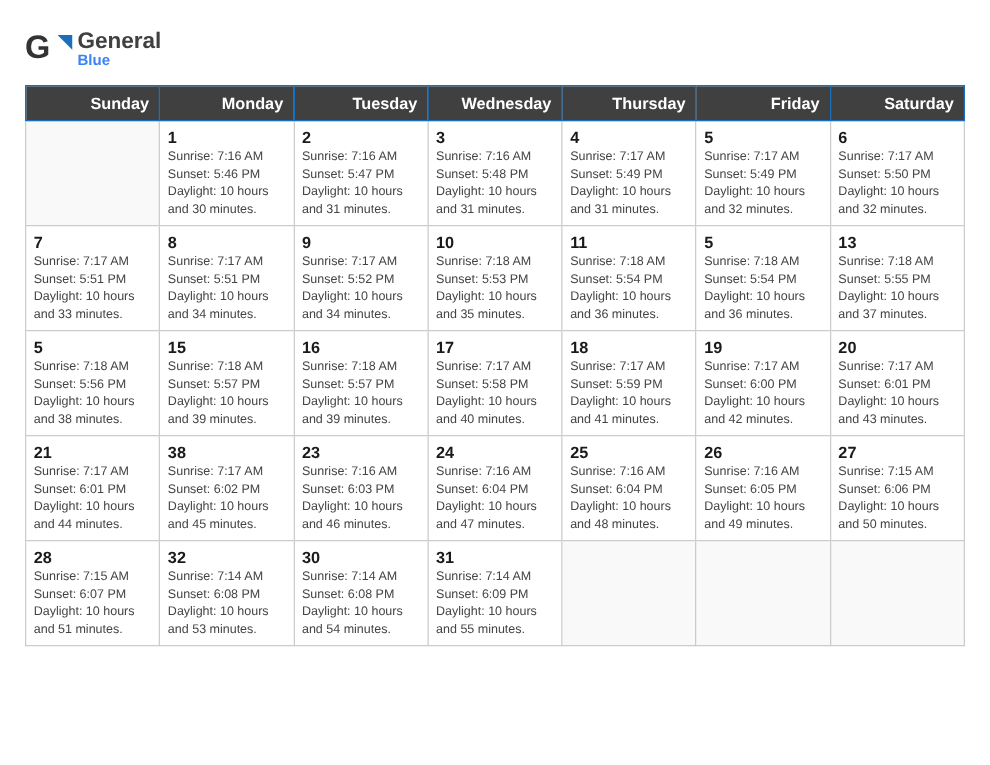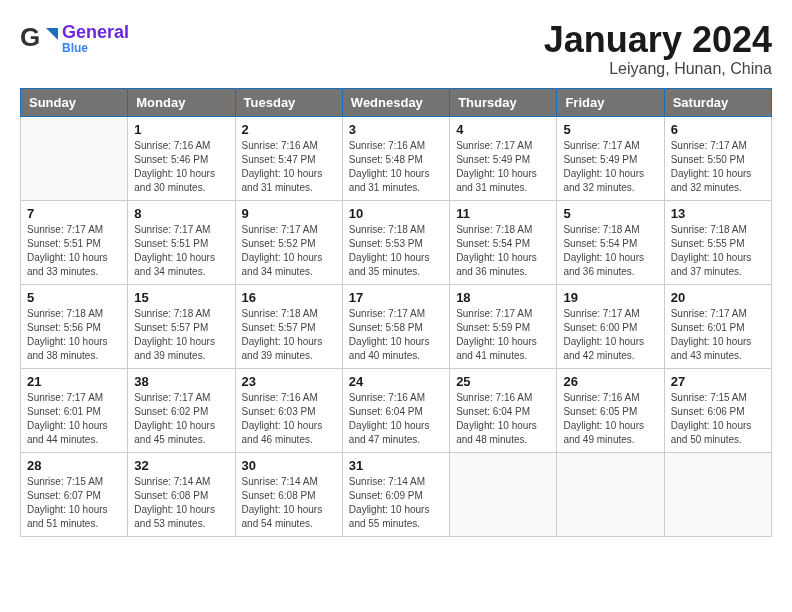--- a/index.html
+++ b/index.html
@@ -33,26 +33,26 @@
     .location-title {
       font-size: 16px;
       color: #444;
     }
     .calendar {
       width: 100%;
       border-collapse: collapse;
       border: 1px solid #ccc;
     }
     .calendar th {
-      background-color: #737373;
+      background-color: #404040;
       color: #fff;
       font-size: 13px;
       font-weight: bold;
       padding: 6px 8px;
-      text-align: left;
+      text-align: right;
       border: 1px solid #1a6fba;
     }
     .calendar td {
       width: 14.28%;
       vertical-align: top;
       padding: 5px 6px;
       border: 1px solid #ccc;
       font-size: 10.5px;
       color: #333;
       min-height: 80px;
@@ -78,28 +78,24 @@
 <body>
 
 <div class="header-area">
   <div class="logo">
     <div style="display:flex;align-items:center;gap:4px;">
       <svg width="38" height="38" viewBox="0 0 38 38">
         <text x="0" y="26" font-size="26" font-weight="bold" fill="#333" font-family="Arial">G</text>
         <polygon points="26,8 38,8 38,20" fill="#1a6fba"></polygon>
       </svg>
       <div>
-        <div style="font-size:18px;font-weight:bold;color:#6d28d9;line-height:1.1;">General</div>
+        <div style="font-size:18px;font-weight:bold;color:#404040;line-height:1.1;">General</div>
         <div style="font-size:12px;font-weight:bold;color:#3b82f6;line-height:1.1;">Blue</div>
       </div>
     </div>
-  </div>
-  <div class="title-area">
-    <div class="month-title">January 2024</div>
-    <div class="location-title">Leiyang, Hunan, China</div>
   </div>
 </div>
 
 <table class="calendar">
   <thead>
     <tr>
     <th>Sunday</th>
         <th>Monday</th>
         <th>Tuesday</th>
         <th>Wednesday</th>

